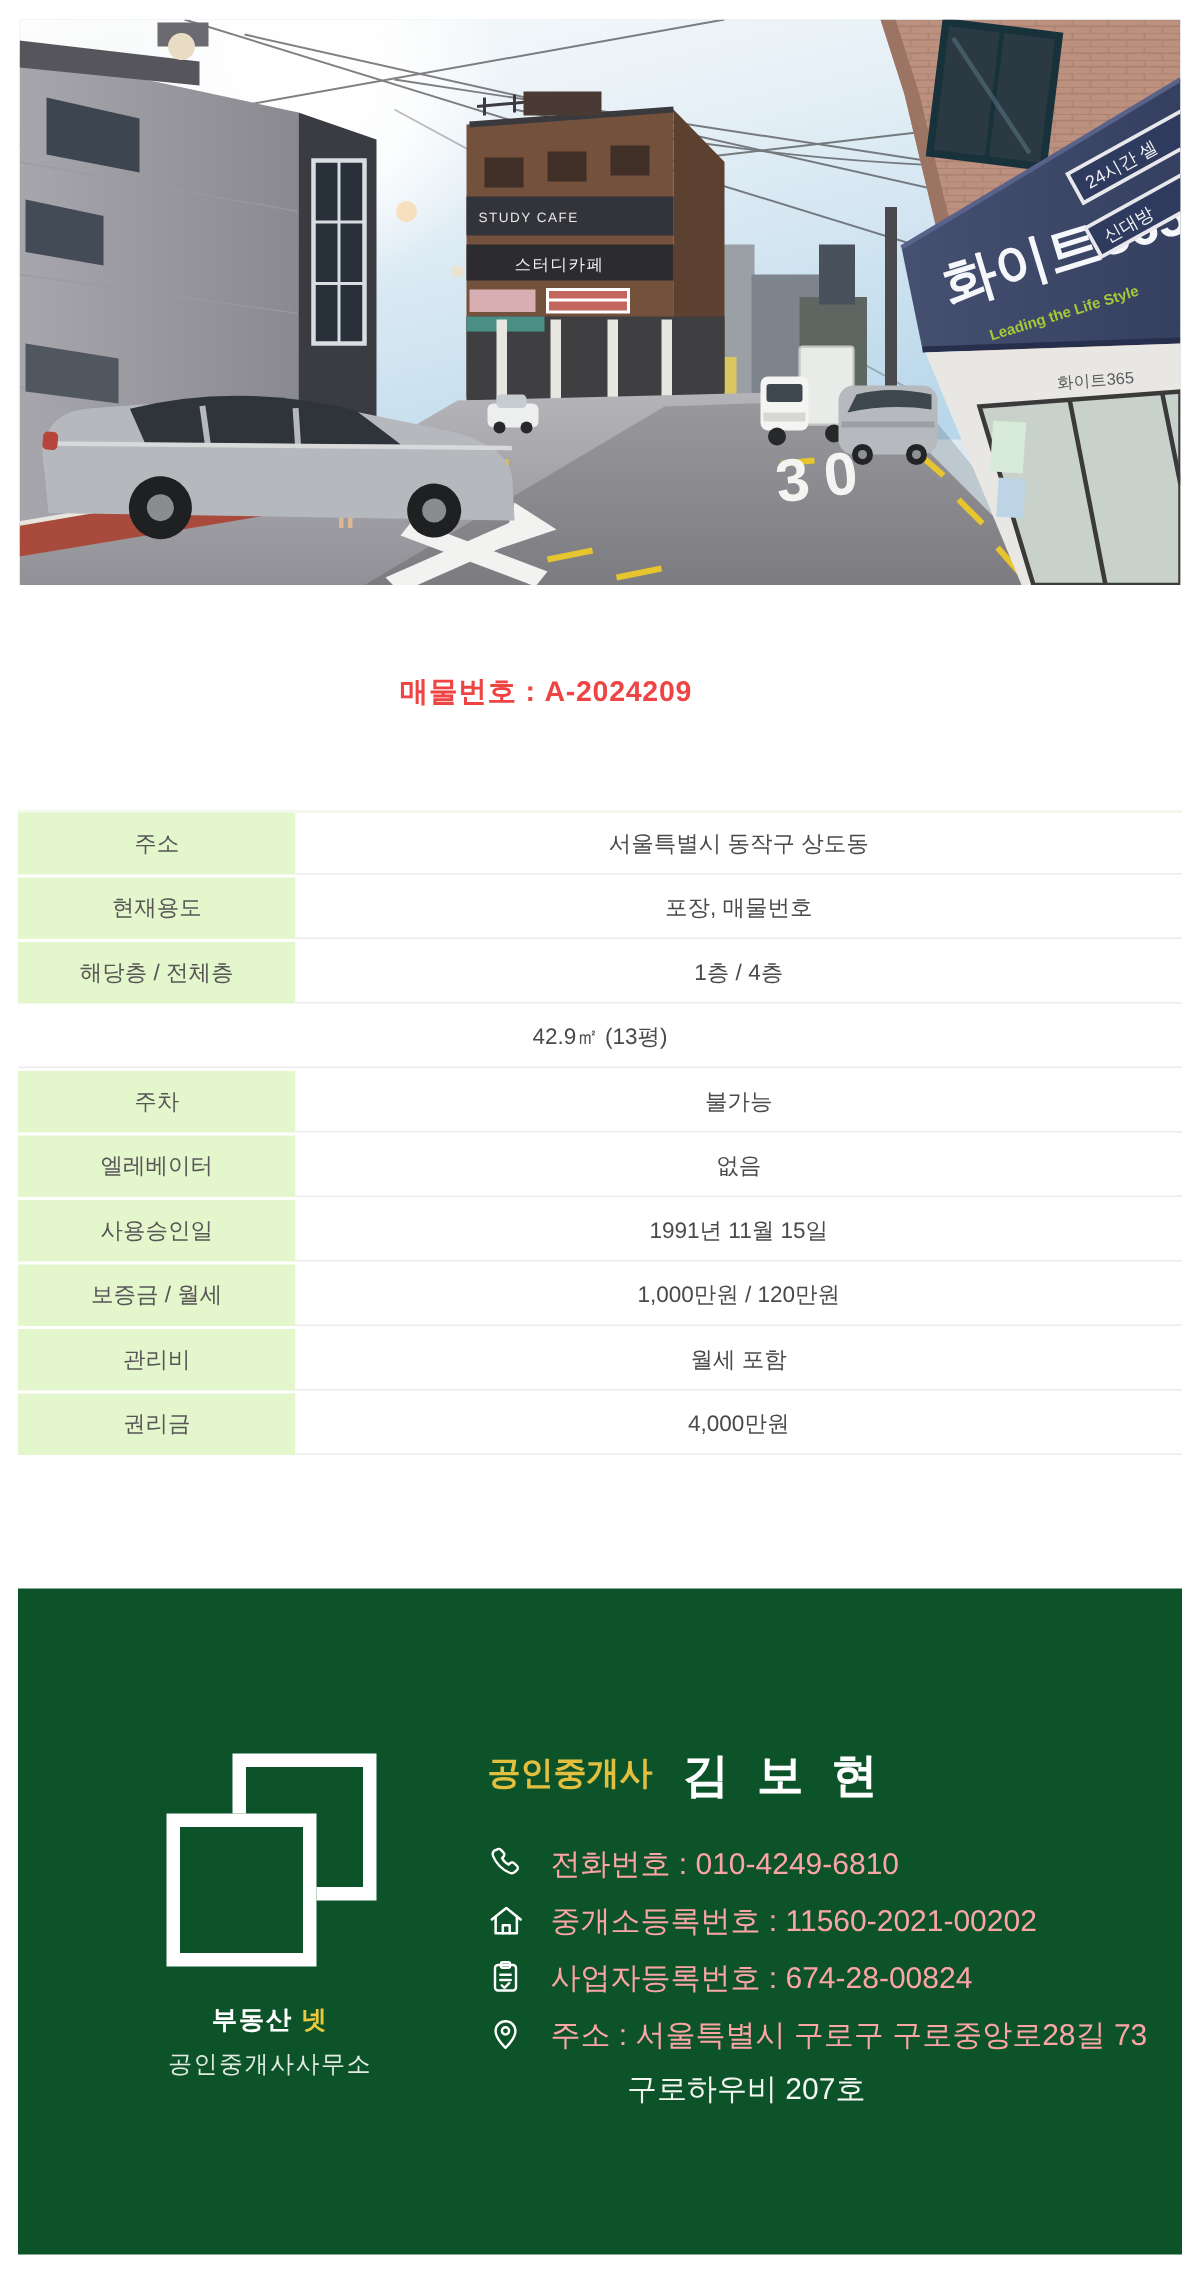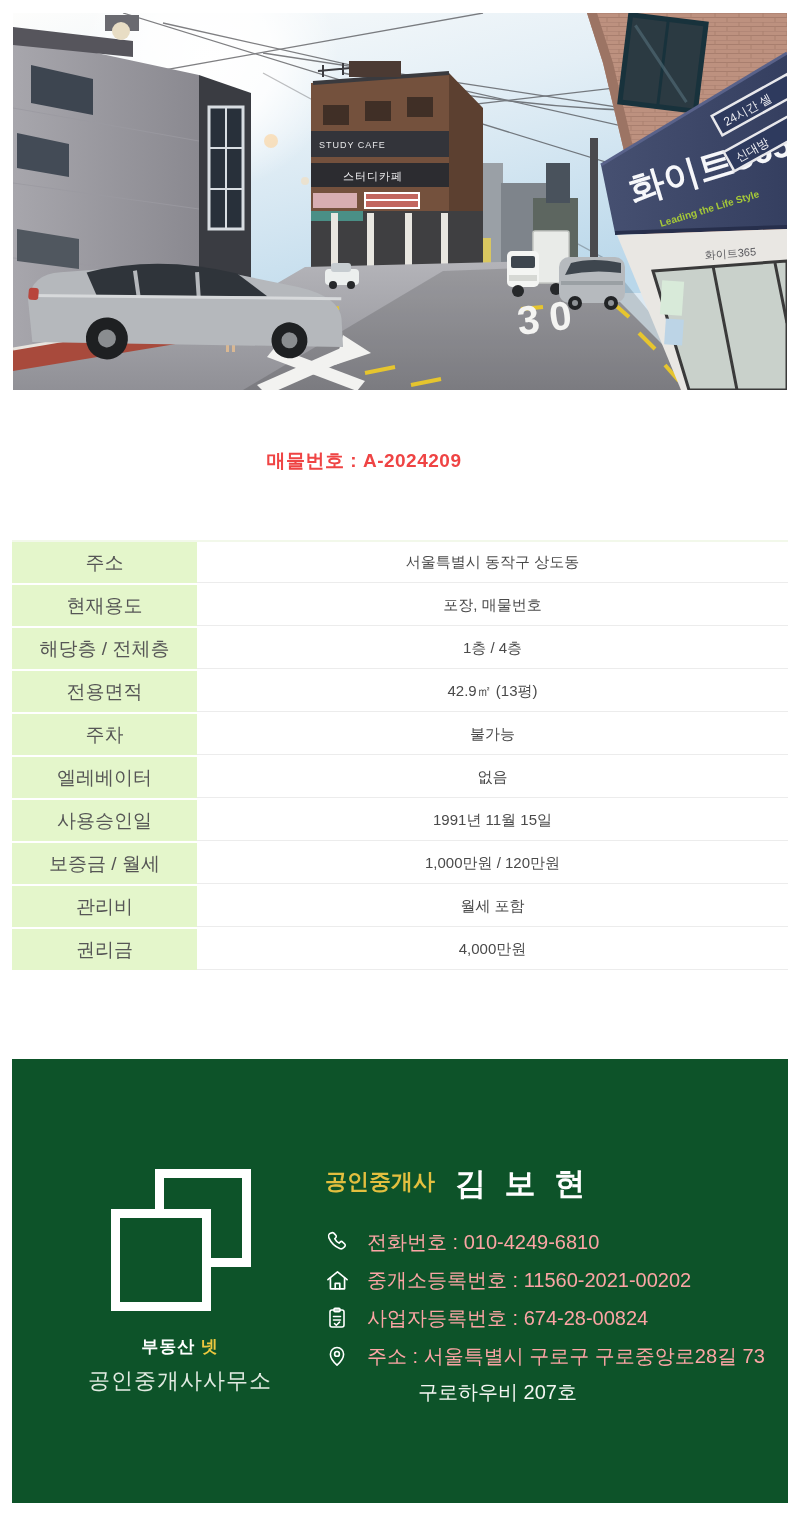--- a/index.html
+++ b/index.html
@@ -11,33 +11,33 @@
   .photo svg{display:block;}
 
   
   .listing-no{position:absolute;left:0;top:448px;width:728px;text-align:center;
               font-size:19px;font-weight:bold;color:#ef4444;letter-spacing:0.5px;}
 
   
   .prop-table{position:absolute;left:12px;top:540px;width:776px;border-top:2px solid #f2f8ea;}
   .prop-row{display:flex;height:41px;margin-bottom:2px;}
   .prop-label{width:185px;background:#e4f6cb;display:flex;align-items:center;justify-content:center;
-              font-size:19px;color:#565656;}
+              font-size:15px;color:#565656;}
   .prop-value{flex:1;background:#fff;border-bottom:1px solid #ececec;display:flex;align-items:center;
               justify-content:center;font-size:15px;color:#4a4a4a;}
 
   
   .footer{position:absolute;left:12px;top:1059px;width:776px;height:444px;background:#0d5329;color:#fff;}
   .logo{position:absolute;left:0;top:0;width:300px;height:444px;}
   .sq-top{position:absolute;left:143px;top:110px;width:78px;height:80px;border:9px solid #fff;}
   .sq-bottom{position:absolute;left:99px;top:150px;width:82px;height:84px;border:9px solid #fff;background:#0d5329;}
   .brand{position:absolute;left:48px;top:276px;width:240px;text-align:center;}
   .brand-name{font-size:17px;font-weight:bold;color:#fff;letter-spacing:1px;}
   .brand-name .accent{color:#ecc83f;}
-  .brand-sub{margin-top:8px;font-size:22px;color:#e2ebe2;letter-spacing:1px;}
+  .brand-sub{margin-top:8px;font-size:16px;color:#e2ebe2;letter-spacing:1px;}
 
   .agent-col{position:absolute;left:313px;top:104px;width:450px;}
   .agent-title{display:flex;align-items:center;}
   .agent-role{font-size:22px;font-weight:bold;color:#e3bf3f;padding-bottom:4px;}
   .agent-name{font-size:31px;font-weight:bold;color:#fff;margin-left:20px;letter-spacing:5px;}
   .contact-list{margin-top:18px;}
   .contact-row{display:flex;align-items:center;height:38px;}
   .contact-icon{width:26px;height:26px;margin-right:16px;flex:0 0 26px;display:flex;align-items:center;}
   .contact-text{font-size:20px;color:#fca5a5;}
   .addr-line2{margin-left:93px;margin-top:4px;font-size:20px;color:#f4f6f2;}
@@ -264,21 +264,20 @@
     </div>
     <div class="prop-row">
       <div class="prop-label">현재용도</div>
       <div class="prop-value">포장, 매물번호</div>
     </div>
     <div class="prop-row">
       <div class="prop-label">해당층 / 전체층</div>
       <div class="prop-value">1층 / 4층</div>
     </div>
     <div class="prop-row">
-      <div class="prop-label">전용면적</div>
       <div class="prop-value">42.9㎡ (13평)</div>
     </div>
     <div class="prop-row">
       <div class="prop-label">주차</div>
       <div class="prop-value">불가능</div>
     </div>
     <div class="prop-row">
       <div class="prop-label">엘레베이터</div>
       <div class="prop-value">없음</div>
     </div>

